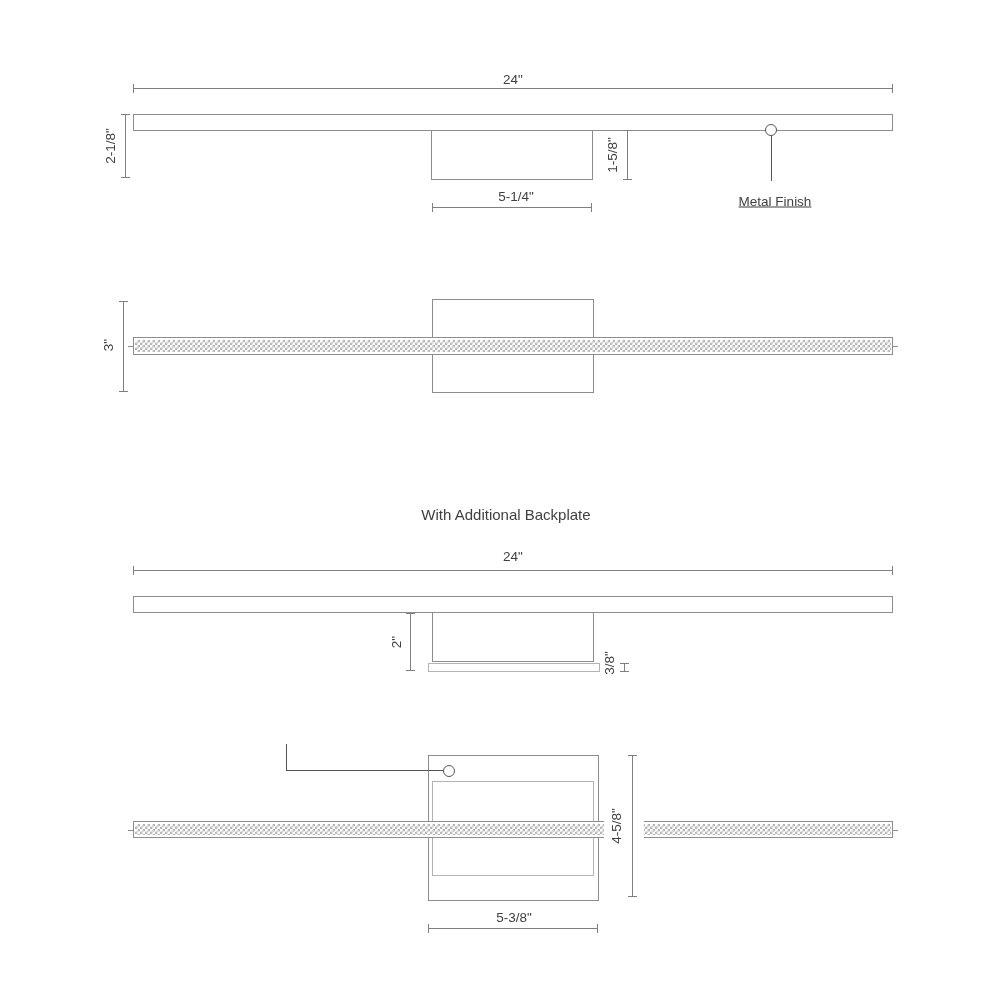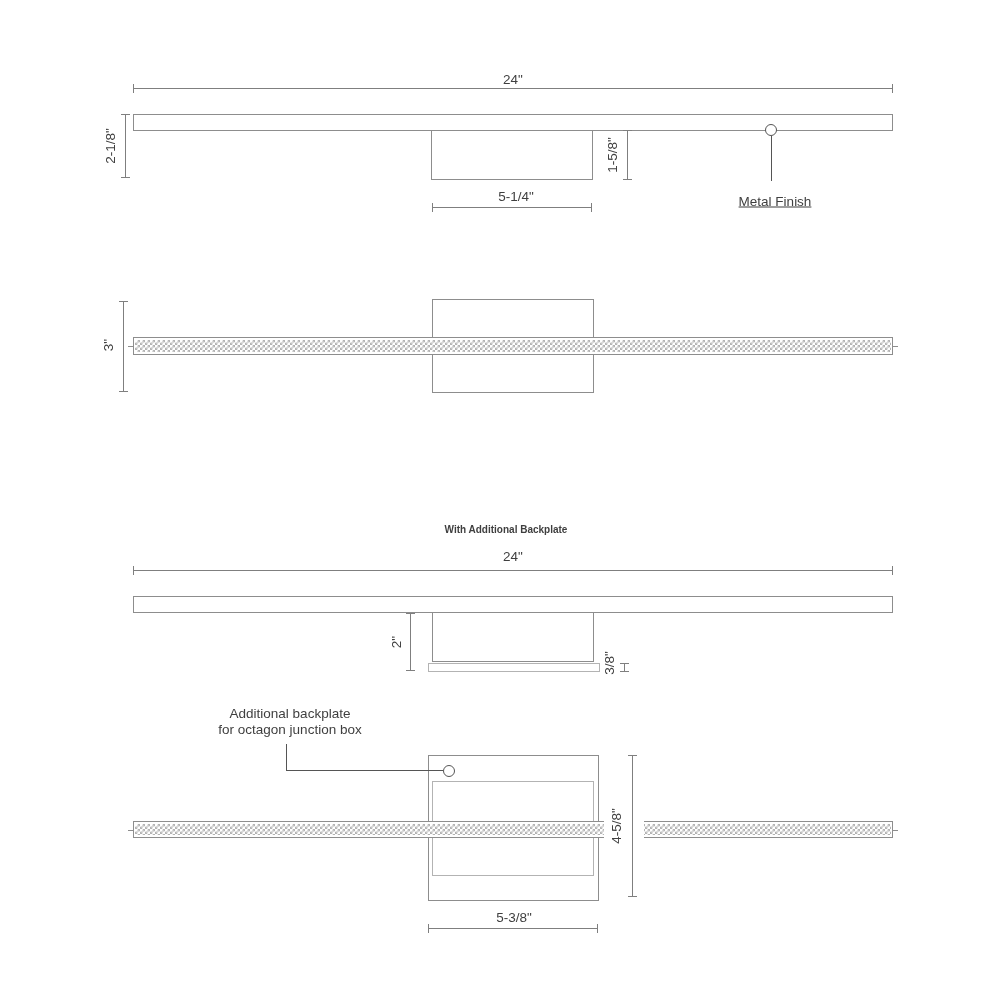--- a/index.html
+++ b/index.html
@@ -38,21 +38,21 @@
   .vdim{position:absolute;width:1px;background:var(--dim);z-index:4;}
   .vdim::before,.vdim::after{content:"";position:absolute;height:1px;width:9px;left:-4px;background:var(--dim);}
   .vdim::before{top:0;}
   .vdim::after{bottom:0;}
   .label{
     position:absolute;font-size:13.5px;line-height:15px;color:var(--text);
     transform:translate(-50%,-50%);white-space:nowrap;z-index:5;
   }
   .vlabel{transform:translate(-50%,-50%) rotate(-90deg);}
   .whitebg{background:#fff;padding:0 2px;}
-  .title{font-weight:bold;font-size:10px;margin-top:15px;}
+  .title{font-weight:normal;font-size:15px;}
   .leader-v{position:absolute;width:1px;background:var(--leader);z-index:4;}
   .leader-h{position:absolute;height:1px;background:var(--leader);z-index:4;}
   .callout-dot{
     position:absolute;width:10px;height:10px;border:1px solid var(--leader);
     border-radius:50%;background:#fff;transform:translate(-50%,-50%);z-index:4;
   }
   .callout-block{
     position:absolute;transform:translate(-50%,-50%);text-align:center;
     font-size:13.5px;line-height:16px;white-space:nowrap;z-index:5;
   }
@@ -98,24 +98,20 @@
   <div class="rect" style="left:133px;top:596px;width:760px;height:17px;"></div>
   <div class="rect" style="left:432px;top:612px;width:162px;height:50px;"></div>
   <div class="rect light" style="left:428px;top:663px;width:172px;height:9px;"></div>
 
   <div class="vdim" style="left:410px;top:613px;height:58px;"></div>
   <span class="label vlabel" style="left:396px;top:642px;">2"</span>
 
   <div class="vdim" style="left:624px;top:663px;height:9px;"></div>
   <span class="label vlabel" style="left:609px;top:663px;">3/8"</span>
 
-  <div class="callout-block" style="left:290px;top:722px;">
-    <span>Additional backplate</span><br>
-    <span>for octagon junction box</span>
-  </div>
   <div class="leader-v" style="left:286px;top:744px;height:27px;"></div>
   <div class="leader-h" style="left:286px;top:770px;width:157px;"></div>
   <div class="callout-dot" style="left:449px;top:771px;"></div>
 
   <div class="rect" style="left:428px;top:755px;width:171px;height:146px;"></div>
   <div class="rect light" style="left:432px;top:781px;width:162px;height:95px;"></div>
   <div class="hatchbar" style="left:133px;top:821px;width:760px;height:17px;">
       <div class="tex"></div>
     </div>
 

